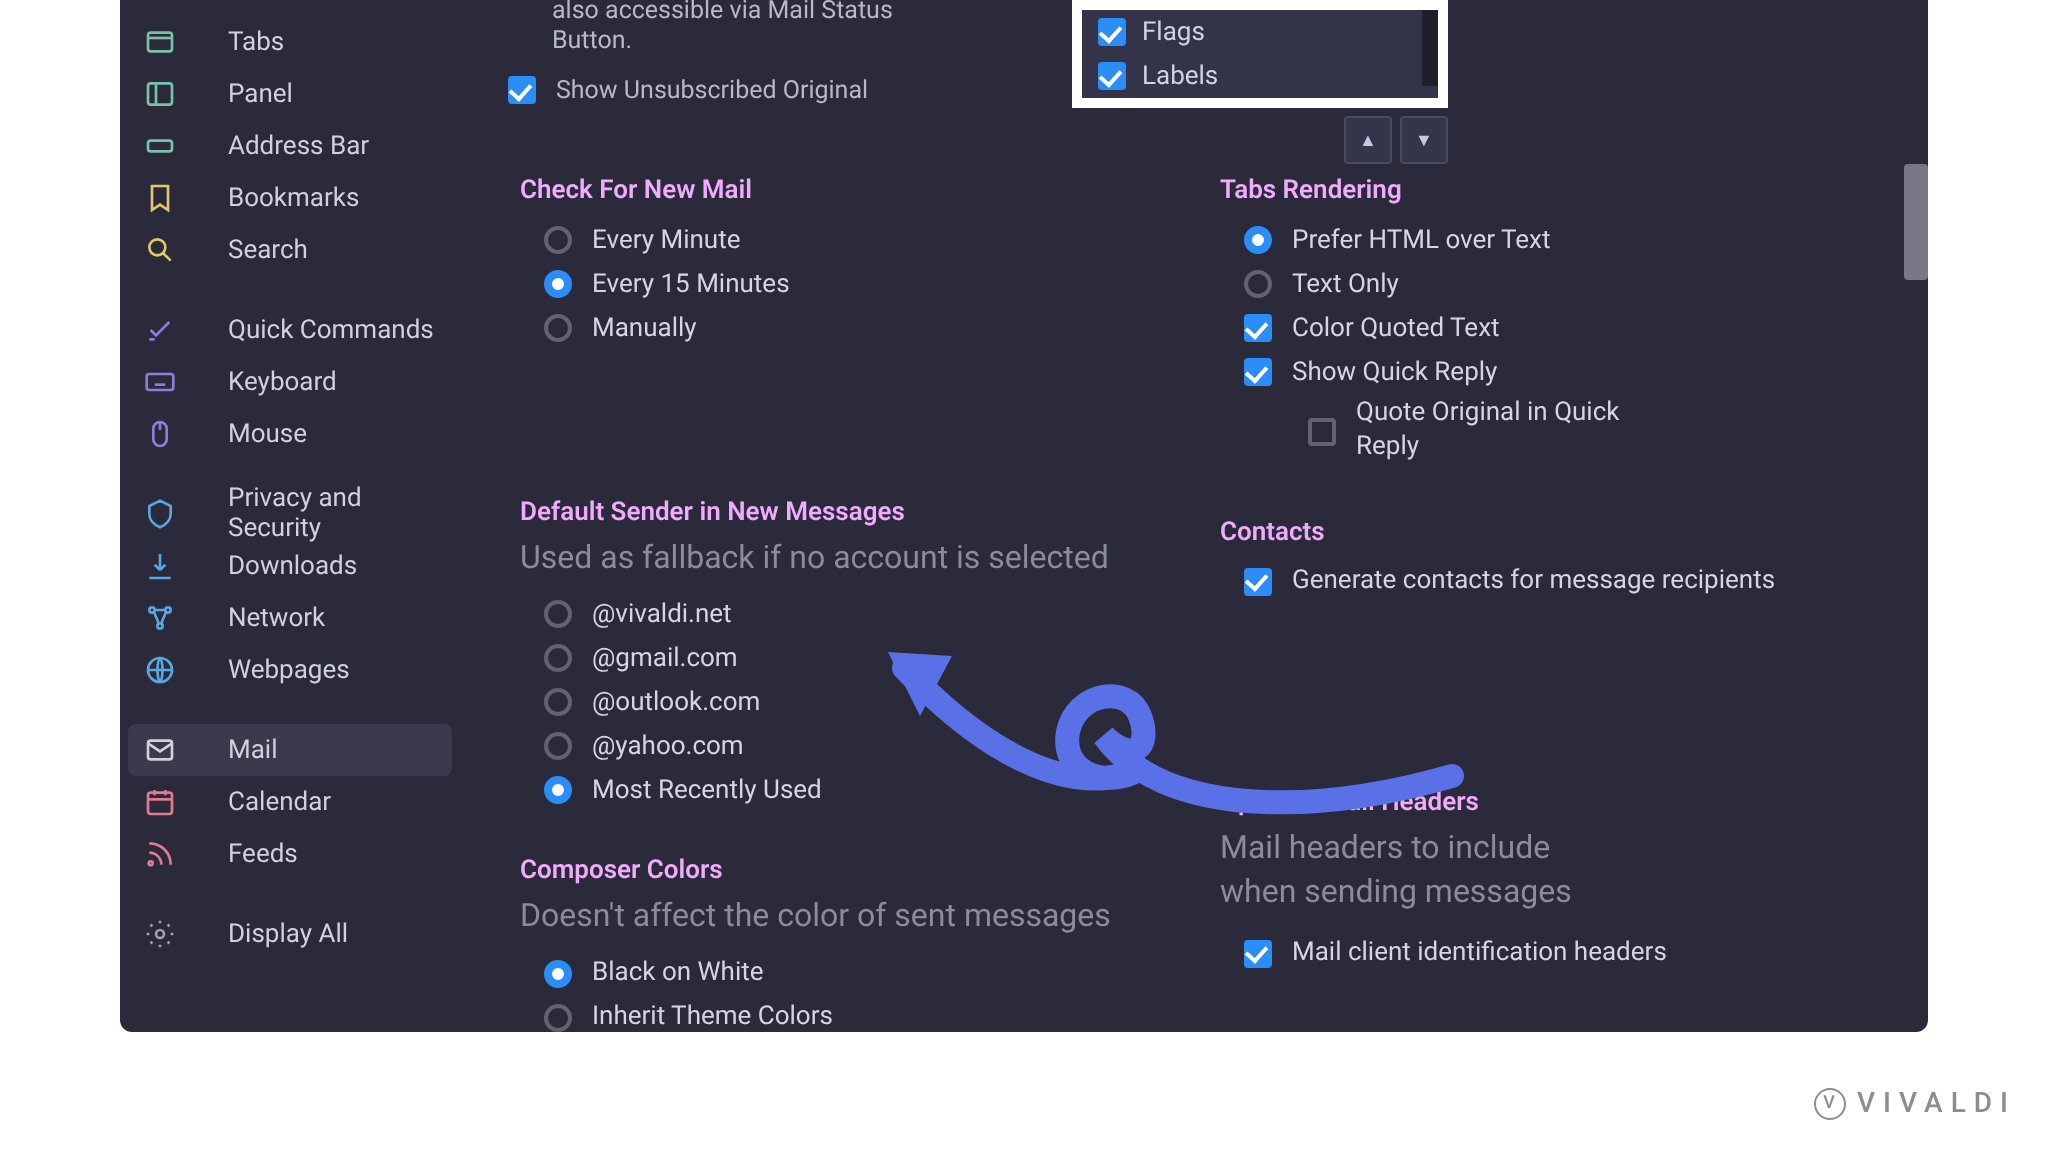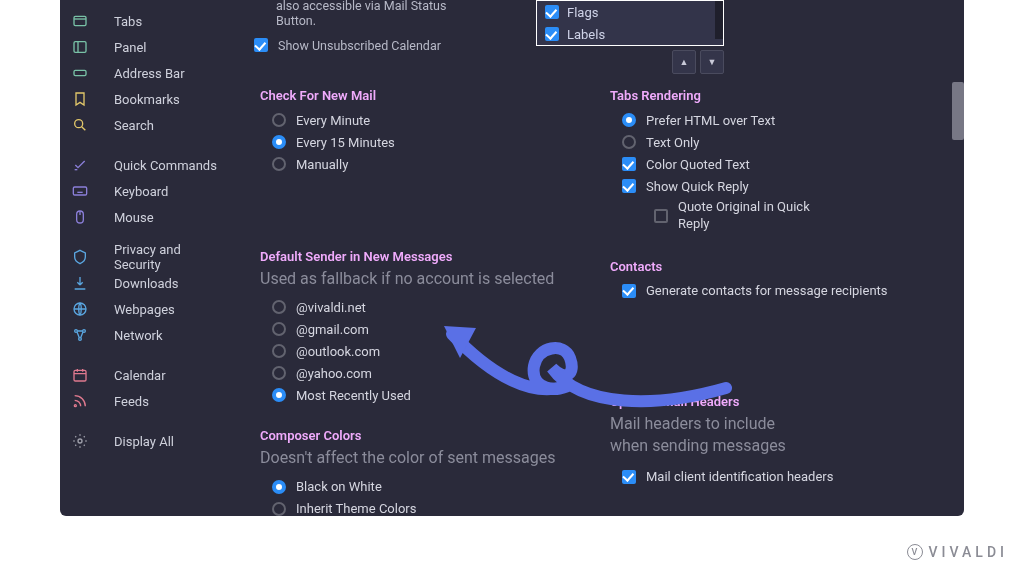--- a/index.html
+++ b/index.html
@@ -24,21 +24,21 @@
   .radio{width:14px;height:14px;border-radius:50%;box-sizing:border-box;flex:none;}
   .radio.off{border:2px solid #62636f;background:transparent;}
   .radio.sel{border:4px solid #2b8df7;background:#fff;}
   
   .chk{width:14px;height:14px;border-radius:2px;box-sizing:border-box;flex:none;display:flex;align-items:center;justify-content:center;}
   .chk.on{background:#2b8df7;}
   .chk.on::after{content:"";width:8px;height:5px;border:2px solid #fff;border-top:none;border-right:none;transform:rotate(-48deg) translate(0px,-1px);}
   .chk.off{border:2px solid #62636f;background:transparent;}
   
   .flags-box{position:absolute;top:0;right:240px;width:188px;}
-  .flags-list{background:#33344a;border:1px solid #ffffff;}
+  .flags-list{background:#33344a;border:5px solid #ffffff;}
   .flags-row{display:flex;align-items:center;gap:8px;height:22px;padding:0 8px;color:#cfd3e8;}
   .flags-scroll{position:absolute;right:0;top:0;width:8px;height:38px;background:#1f1f2c;}
   .flags-btns{display:flex;justify-content:flex-end;gap:4px;margin-top:4px;}
   .mini-btn{width:22px;height:22px;background:#34354a;border:1px solid #4a4b5e;border-radius:2px;display:flex;align-items:center;justify-content:center;cursor:pointer;}
   .mini-btn span{font-size:9px;color:#c9cad8;}
   
   .topline{color:#b7b9c7;font-size:12.5px;position:absolute;left:22px;top:-2px;width:220px;}
   .topline .row{display:flex;align-items:center;gap:10px;height:22px;margin-top:6px;}
   
   .arrow-svg{position:absolute;pointer-events:none;}
@@ -116,35 +116,42 @@
           <span>Privacy and Security</span>
         </div>
         <div class="sb-item">
           <svg viewBox="0 0 24 24" fill="none" stroke="#5aa6e0" stroke-width="2">
             <path d="M12 3v12m0 0l-4-4m4 4l4-4M4 21h16"></path>
           </svg>
           <span>Downloads</span>
         </div>
         <div class="sb-item">
           <svg viewBox="0 0 24 24" fill="none" stroke="#5aa6e0" stroke-width="2">
-            <circle cx="12" cy="12" r="9"></circle>
-            <path d="M3 12h18M12 3c2.5 3 2.5 15 0 18M12 3c-2.5 3-2.5 15 0 18"></path>
-          </svg>
-          <span>Webpages</span>
-        </div>
-        <div class="sb-item">
-          <svg viewBox="0 0 24 24" fill="none" stroke="#5aa6e0" stroke-width="2">
             <circle cx="6" cy="6" r="2"></circle>
             <circle cx="18" cy="6" r="2"></circle>
             <circle cx="12" cy="18" r="2"></circle>
             <path d="M7.5 7.5L11 16M16.5 7.5L13 16M8 6h8"></path>
           </svg>
           <span>Network</span>
         </div>
+        <div class="sb-item">
+          <svg viewBox="0 0 24 24" fill="none" stroke="#5aa6e0" stroke-width="2">
+            <circle cx="12" cy="12" r="9"></circle>
+            <path d="M3 12h18M12 3c2.5 3 2.5 15 0 18M12 3c-2.5 3-2.5 15 0 18"></path>
+          </svg>
+          <span>Webpages</span>
+        </div>
         <div class="sb-gap"></div>
+        <div class="sb-item active">
+          <svg viewBox="0 0 24 24" fill="none" stroke="#cfd1dc" stroke-width="2">
+            <rect x="3" y="5" width="18" height="14" rx="2"></rect>
+            <path d="m3 7 9 6 9-6"></path>
+          </svg>
+          <span>Mail</span>
+        </div>
         <div class="sb-item">
           <svg viewBox="0 0 24 24" fill="none" stroke="#e07a8f" stroke-width="2">
             <rect x="3" y="5" width="18" height="16" rx="2"></rect>
             <path d="M3 10h18M8 3v4M16 3v4"></path>
           </svg>
           <span>Calendar</span>
         </div>
         <div class="sb-item">
           <svg viewBox="0 0 24 24" fill="none" stroke="#e07a8f" stroke-width="2">
             <path d="M4 4c9 0 16 7 16 16M4 11c5 0 9 4 9 9"></path>
@@ -161,21 +168,21 @@
           <span>Display All</span>
         </div>
       </div>
 
   <div class="content">
 
     <div class="topline">
       <div style="padding-left:22px;">also accessible via Mail Status Button.</div>
       <div class="row">
         <span class="chk on"></span>
-        <span>Show Unsubscribed Calendar</span>
+        <span>Show Unsubscribed Original</span>
       </div>
     </div>
 
     <div class="flags-box">
       <div class="flags-list" style="position:relative;">
         <div class="flags-row">
           <span class="chk on"></span>
           <span>Flags</span>
         </div>
         <div class="flags-row">

